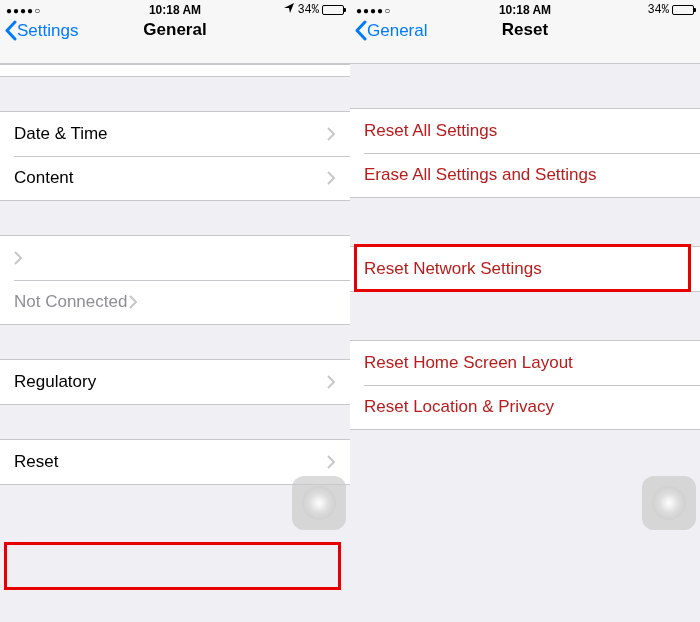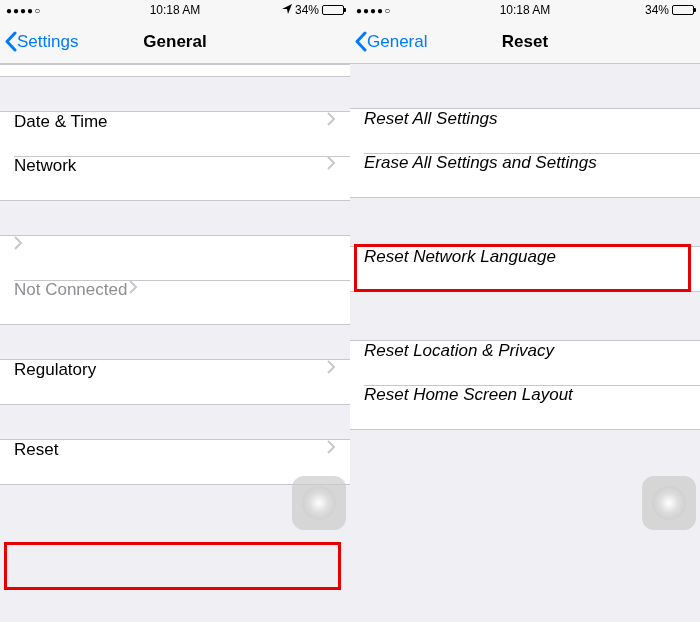--- a/index.html
+++ b/index.html
@@ -28,39 +28,39 @@
     background: #f7f7f8;
     display: flex;
     align-items: center;
     justify-content: space-between;
     padding: 0 6px;
     font-size: 12px;
     font-weight: 500;
     color: #000;
   }
   .status-left { display: flex; align-items: center; gap: 4px; }
-  .status-right { display: flex; align-items: center; gap: 3px; }
+  .status-right { display: flex; align-items: center; gap: 3px; font-family: Liberation Mono, monospace; }
   .dots { letter-spacing: 1px; font-size: 10px; }
-  .time { position: absolute; left: 50%; transform: translateX(-50%); font-weight: 400; }
+  .time { position: absolute; left: 50%; transform: translateX(-50%); font-weight: 700; }
   .battery {
     width: 22px; height: 10px; border: 1px solid #000;
     border-radius: 2px; position: relative; display: inline-block;
   }
   .battery::after {
     content:""; position:absolute; right:-3px; top:2px;
     width:2px; height:4px; background:#000; border-radius:0 1px 1px 0;
   }
   .battery-fill { background:#000; height:100%; width:34%; }
   .navbar {
     height: 44px;
     background: #f7f7f8;
     border-bottom: 1px solid #c8c7cc;
     position: relative;
     display: flex;
-    align-items: center;
+    align-items: flex-start;
   }
   .back {
     display: flex; align-items: center;
     color: #007aff; font-size: 17px;
     padding-left: 4px;
     cursor: pointer;
   }
   .back-chevron {
     width: 13px; height: 21px;
     display: inline-block;
@@ -74,35 +74,35 @@
     background: #fff; height: 13px;
     border-top: 1px solid #c8c7cc;
     border-bottom: 1px solid #c8c7cc;
   }
   .group {
     background: #fff;
     border-top: 1px solid #c8c7cc;
     border-bottom: 1px solid #c8c7cc;
   }
   .cell {
-    display: flex; align-items: flex-start;
+    display: flex; align-items: center;
     min-height: 44px;
     padding: 0 14px;
     position: relative;
     cursor: pointer;
     background:#fff;
   }
   .cell + .cell::before {
     content:""; position:absolute; left:14px; right:0; top:0;
     height:1px; background:#c8c7cc;
   }
   .cell-label {
     font-size: 17px; color: #000; flex: 1;
   }
-  .cell-label.blue { color: #000000; font-style: italic; }
+  .cell-label.blue { color: #b91c1c; }
   .cell-detail { font-size: 17px; color: #8e8e93; margin-right: 2px; }
   .chevron {
     color: #c7c7cc; font-size: 20px;
   }
   .chevron svg { display:block; }
   .gap { height: 34px; }
   .highlight {
     position: absolute;
     border: 3px solid #e60000;
     pointer-events: none;
@@ -166,21 +166,21 @@
     <div class="group">
       <div class="cell">
         <span class="cell-label">Date &amp; Time</span>
         <span class="chevron">
             <svg width="9" height="14" viewBox="0 0 9 14">
               <polyline points="1,1 7,7 1,13" fill="none" stroke="#c7c7cc" stroke-width="2"></polyline>
             </svg>
           </span>
       </div>
       <div class="cell">
-        <span class="cell-label">Network</span>
+        <span class="cell-label">Content</span>
         <span class="chevron">
             <svg width="9" height="14" viewBox="0 0 9 14">
               <polyline points="1,1 7,7 1,13" fill="none" stroke="#c7c7cc" stroke-width="2"></polyline>
             </svg>
           </span>
       </div>
     </div>
 
     <div class="gap"></div>
 
@@ -267,32 +267,32 @@
       </div>
       <div class="cell">
         <span class="cell-label blue">Erase All Settings and Settings</span>
       </div>
     </div>
 
     <div style="height:48px;"></div>
 
     <div class="group">
       <div class="cell">
-        <span class="cell-label blue">Reset Network Language</span>
+        <span class="cell-label blue">Reset Network Settings</span>
       </div>
     </div>
 
     <div style="height:48px;"></div>
 
     <div class="group">
       <div class="cell">
+        <span class="cell-label blue">Reset Home Screen Layout</span>
+      </div>
+      <div class="cell">
         <span class="cell-label blue">Reset Location &amp; Privacy</span>
-      </div>
-      <div class="cell">
-        <span class="cell-label blue">Reset Home Screen Layout</span>
       </div>
     </div>
 
     <div class="assistive" style="bottom:92px;">
       <div class="inner"></div>
     </div>
 
     <div class="highlight" style="left:4px; top:244px; width:337px; height:48px;"></div>
   </div>
 </div>

